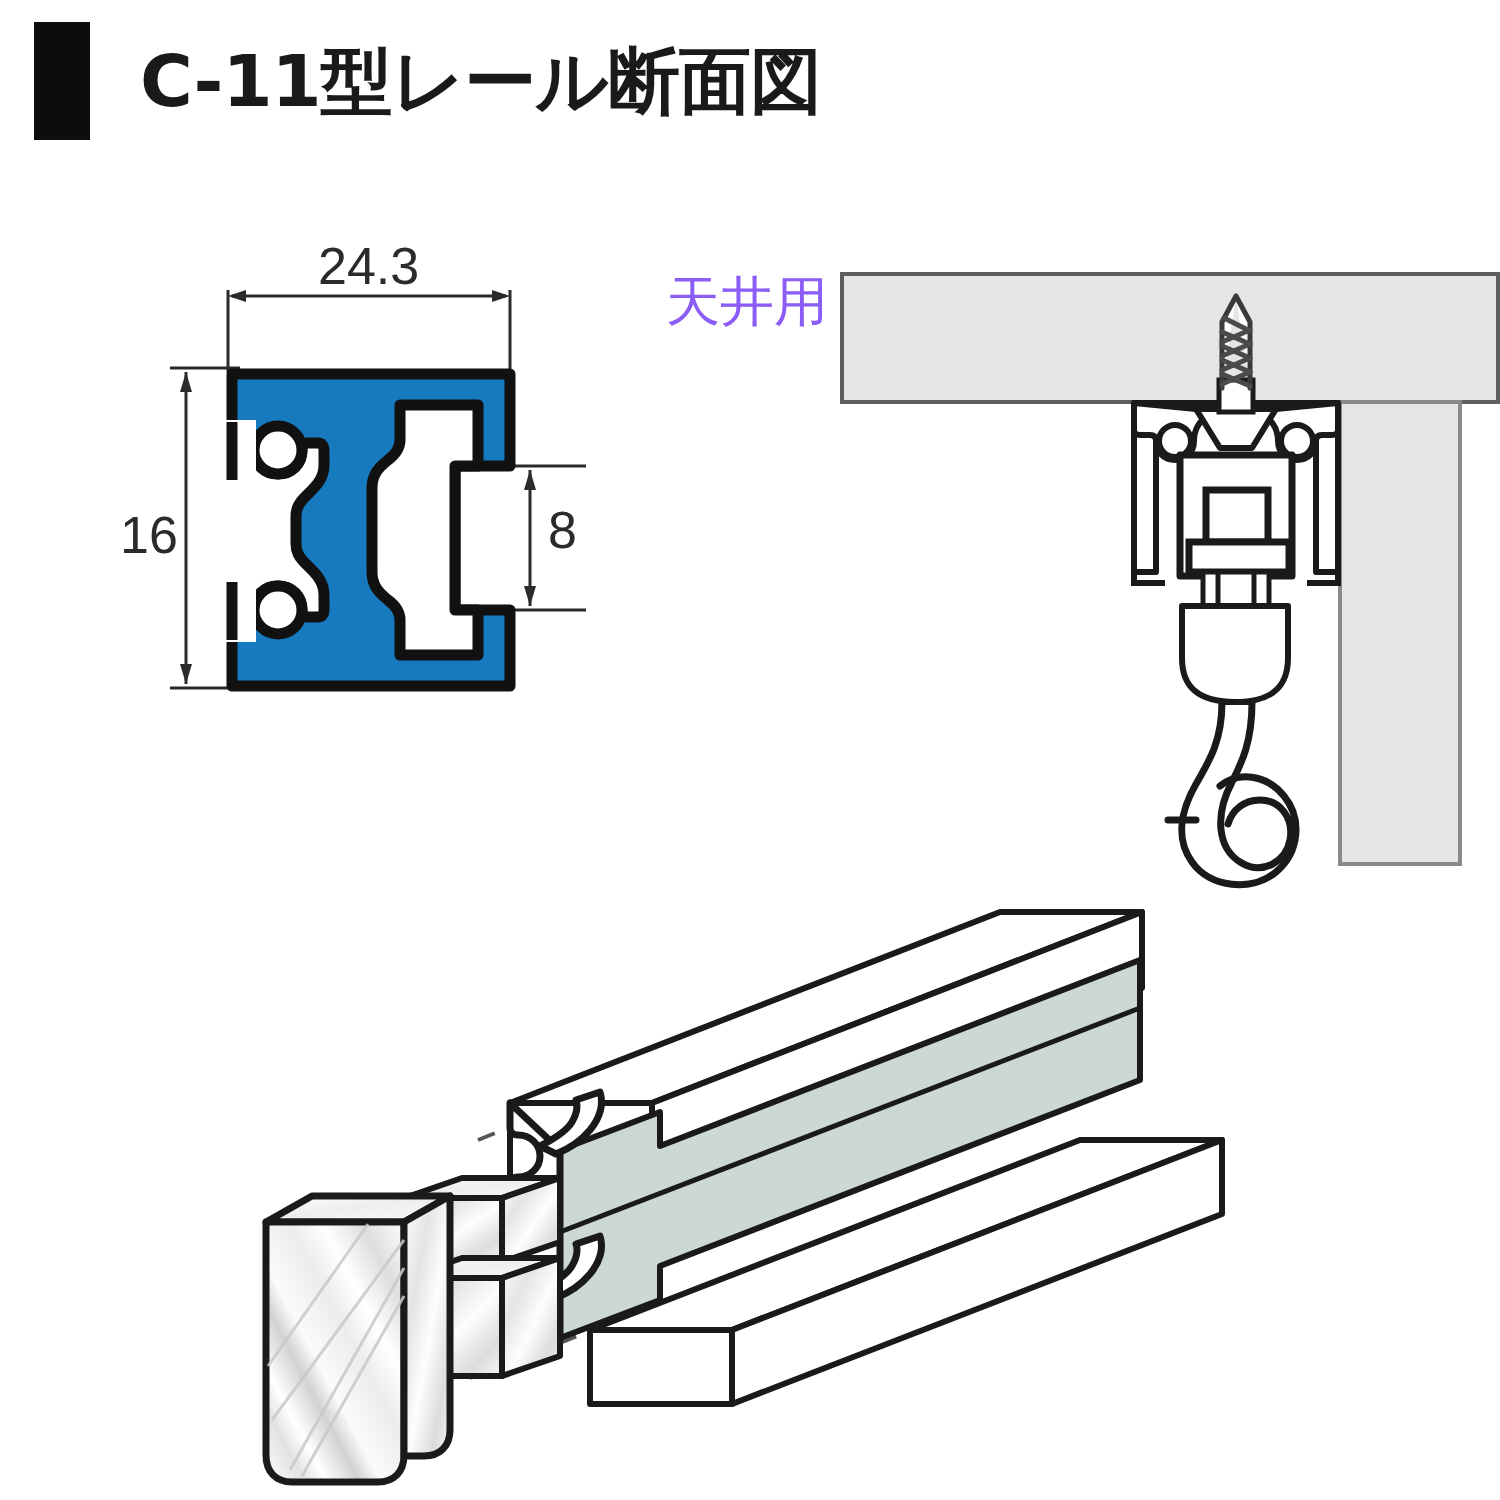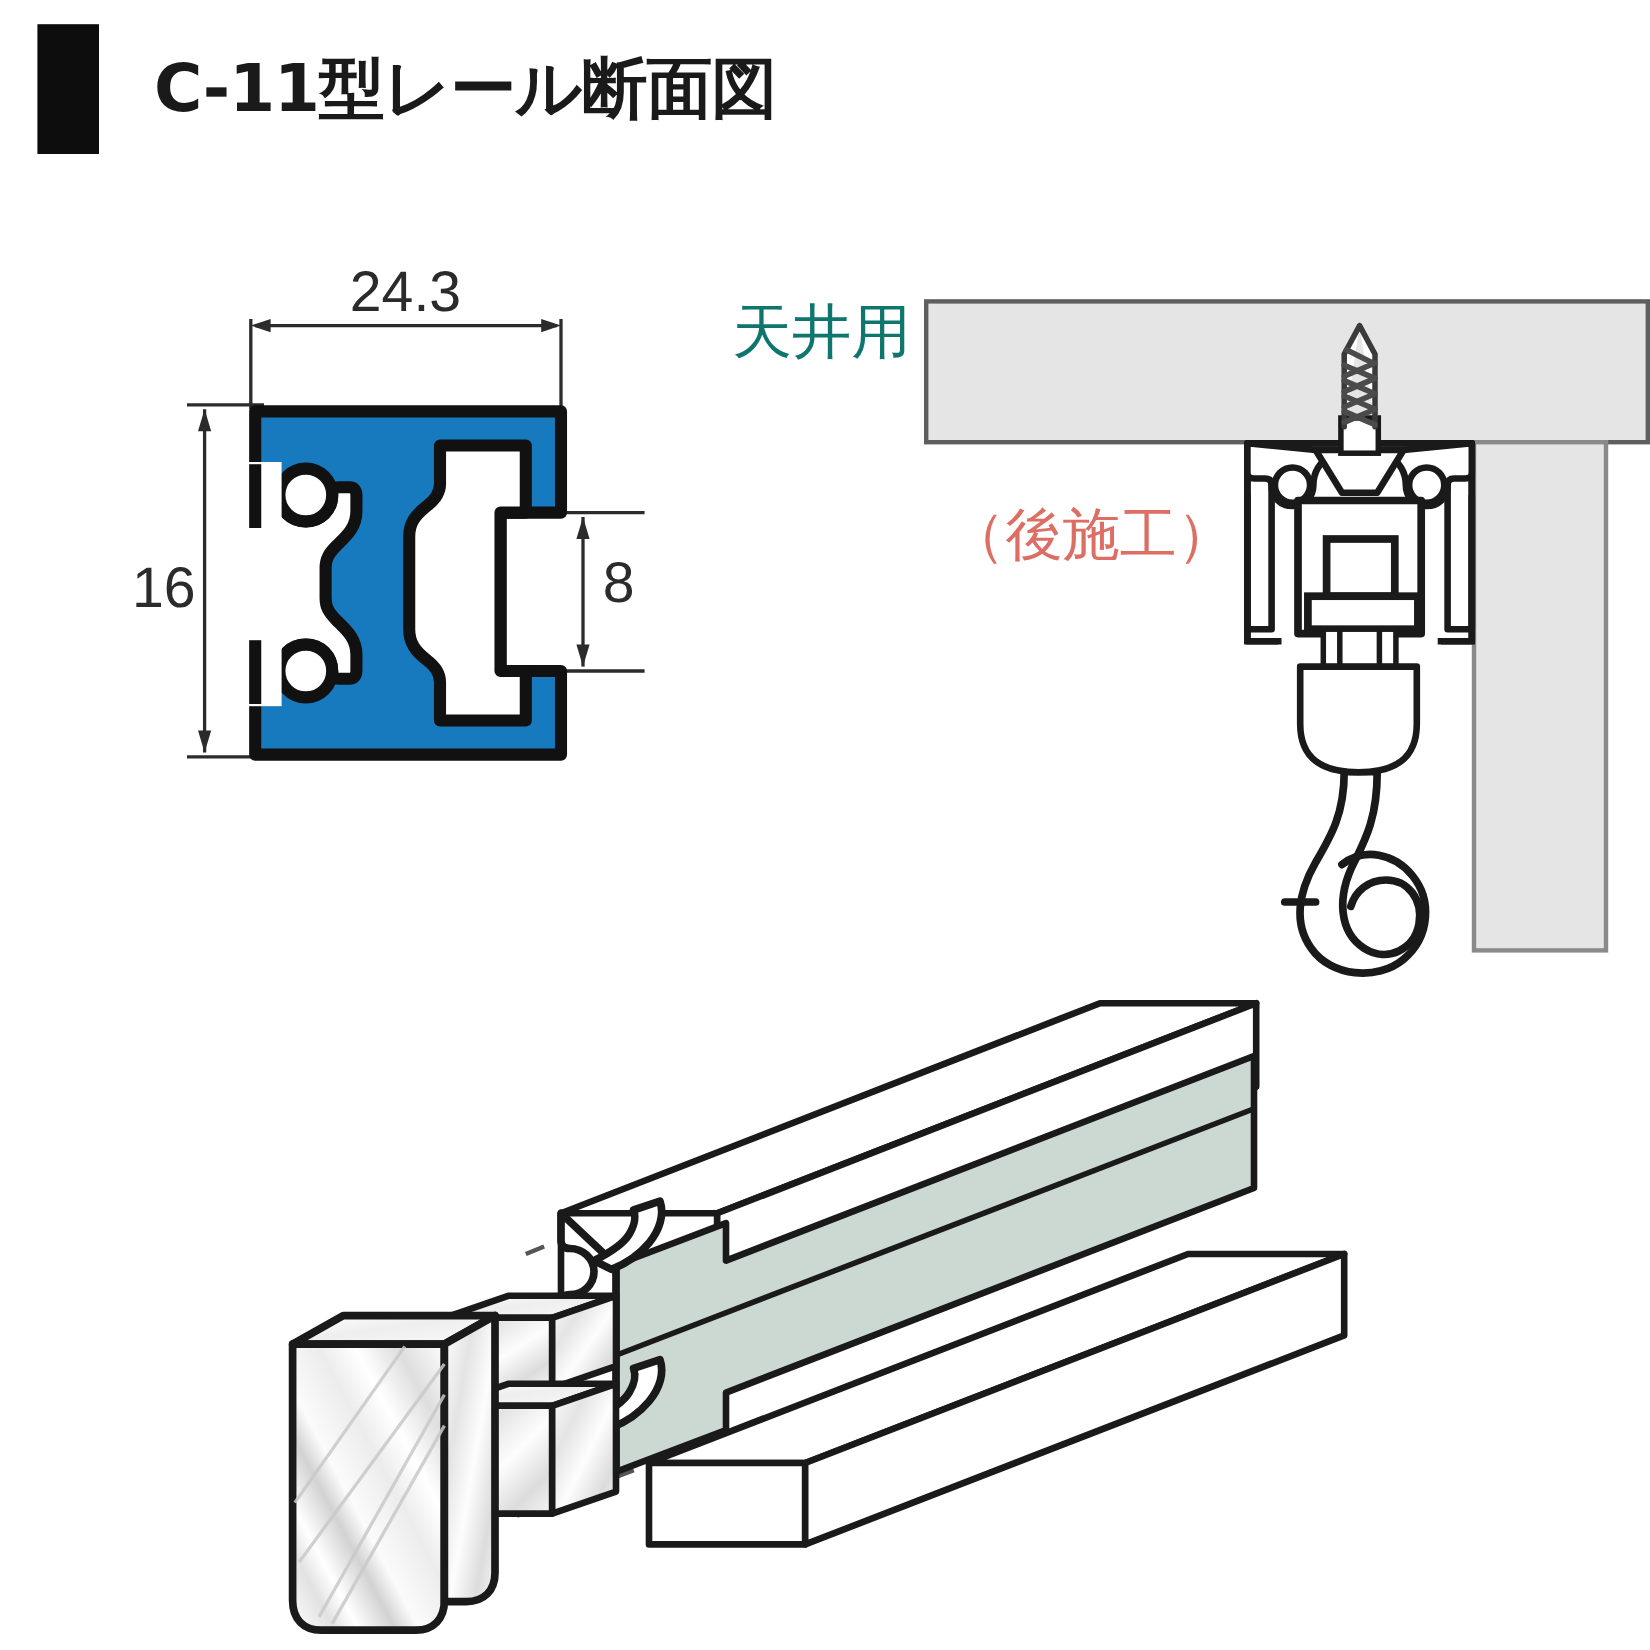--- a/index.html
+++ b/index.html
@@ -31,21 +31,21 @@
     gap: 0px;
   }
   .title-bullet {
     width: 56px;
     height: 118px;
     background: #0d0d0d;
     flex: 0 0 auto;
   }
   .title-text {
     margin-left: 50px;
-    font-size: 60px;
+    font-size: 72px;
     line-height: 1;
     font-weight: 700;
     color: #1a1a1a;
     letter-spacing: -1px;
     white-space: nowrap;
     font-family: "DejaVu Sans", "Liberation Sans", sans-serif;
   }
   
   .stage {
     position: absolute;
@@ -63,21 +63,21 @@
   }
   .dim-num {
     font-size: 52px;
     color: #2b2b2b;
   }
   #lbl-width   { left: 318px; top: 236px; }
   #lbl-height  { left: 120px; top: 505px; }
   #lbl-inner   { left: 548px; top: 500px; }
   #lbl-ceiling {
     left: 666px; top: 266px;
-    font-size: 54px; color: #0f766e;
+    font-size: 54px; color: #8b5cf6;
     font-family: "DejaVu Sans", "Liberation Sans", sans-serif;
   }
   #lbl-post {
     left: 862px; top: 452px;
     font-size: 52px;
     font-family: "DejaVu Sans", "Liberation Sans", sans-serif;
   }
 </style>
 </head>
 <body>
@@ -87,21 +87,20 @@
   <div class="title-row">
     <div class="title-bullet"></div>
     <div class="title-text">C-11型レール断面図</div>
   </div>
 
   <div class="lbl dim-num" id="lbl-width">24.3</div>
   <div class="lbl dim-num" id="lbl-height">16</div>
   <div class="lbl dim-num" id="lbl-inner">8</div>
 
   <div class="lbl" id="lbl-ceiling">天井用</div>
-  <div class="lbl" id="lbl-post" style="color: rgb(220, 110, 100);">（後施工）</div>
 
   <svg class="stage" viewBox="0 0 1500 1500" xmlns="http://www.w3.org/2000/svg">
 
     <defs>
 
       <linearGradient id="capFace" x1="0" y1="1" x2="1" y2="0">
         <stop offset="0.00" stop-color="#fefefe"></stop>
         <stop offset="0.14" stop-color="#e2e2e2"></stop>
         <stop offset="0.22" stop-color="#ffffff"></stop>
         <stop offset="0.34" stop-color="#d2d2d2"></stop>

